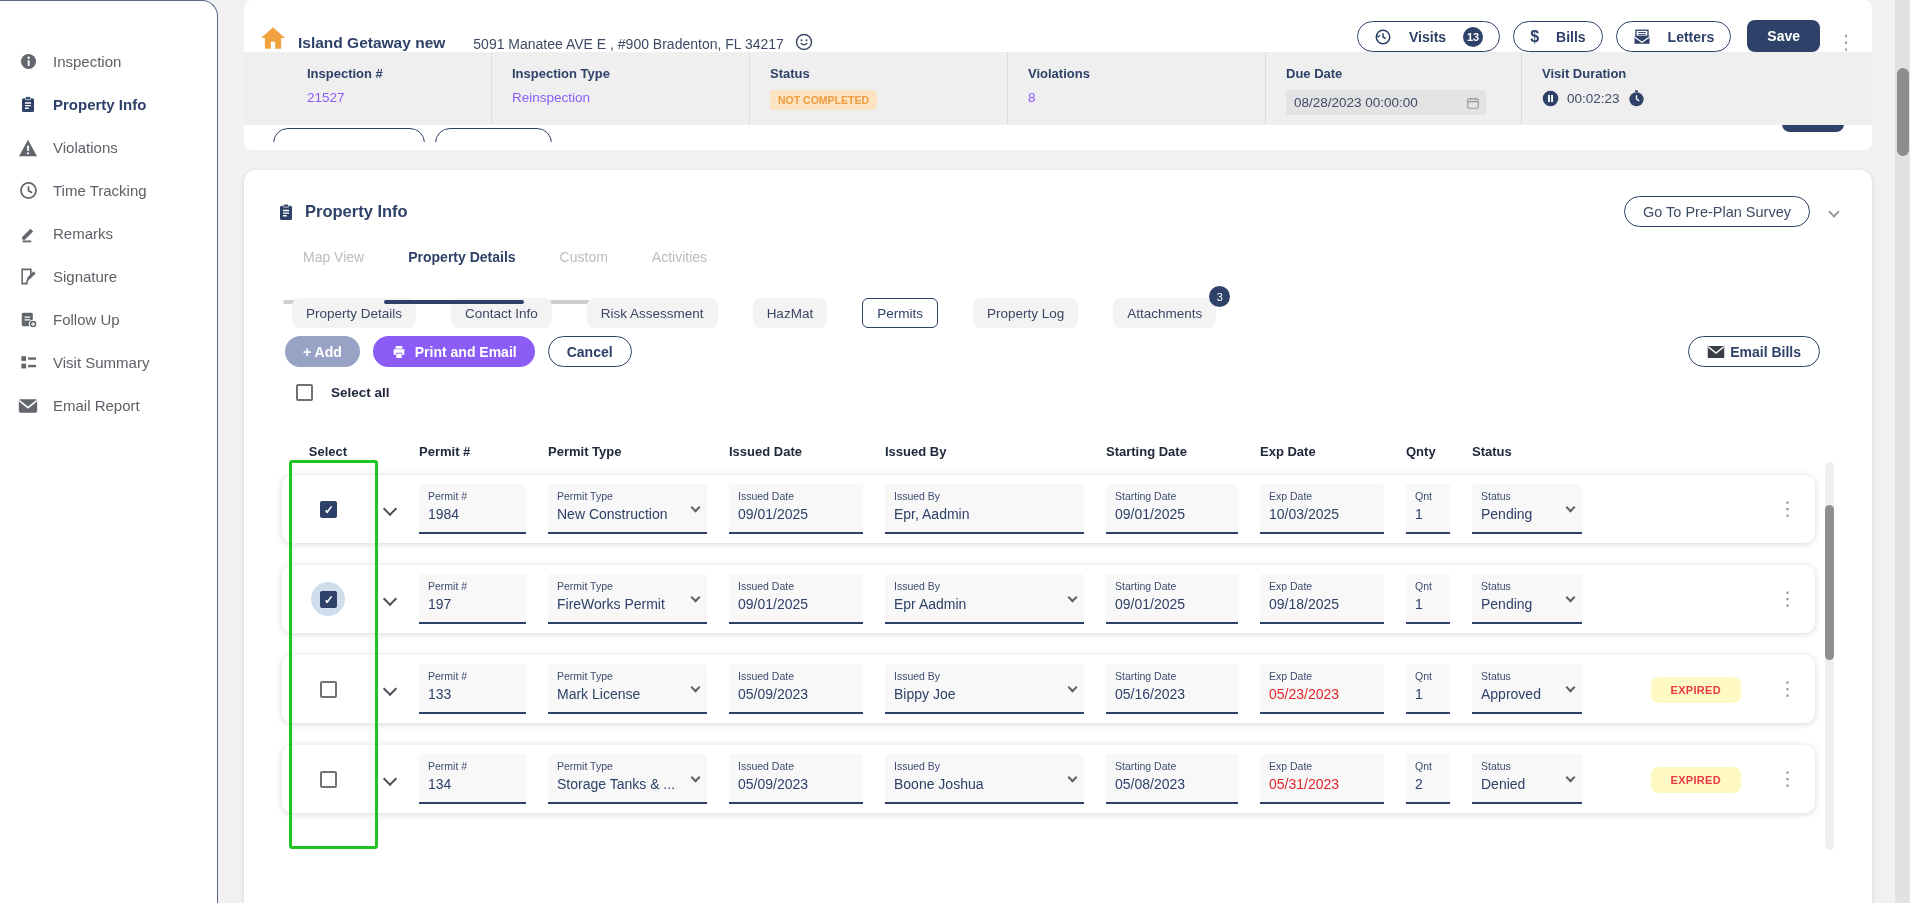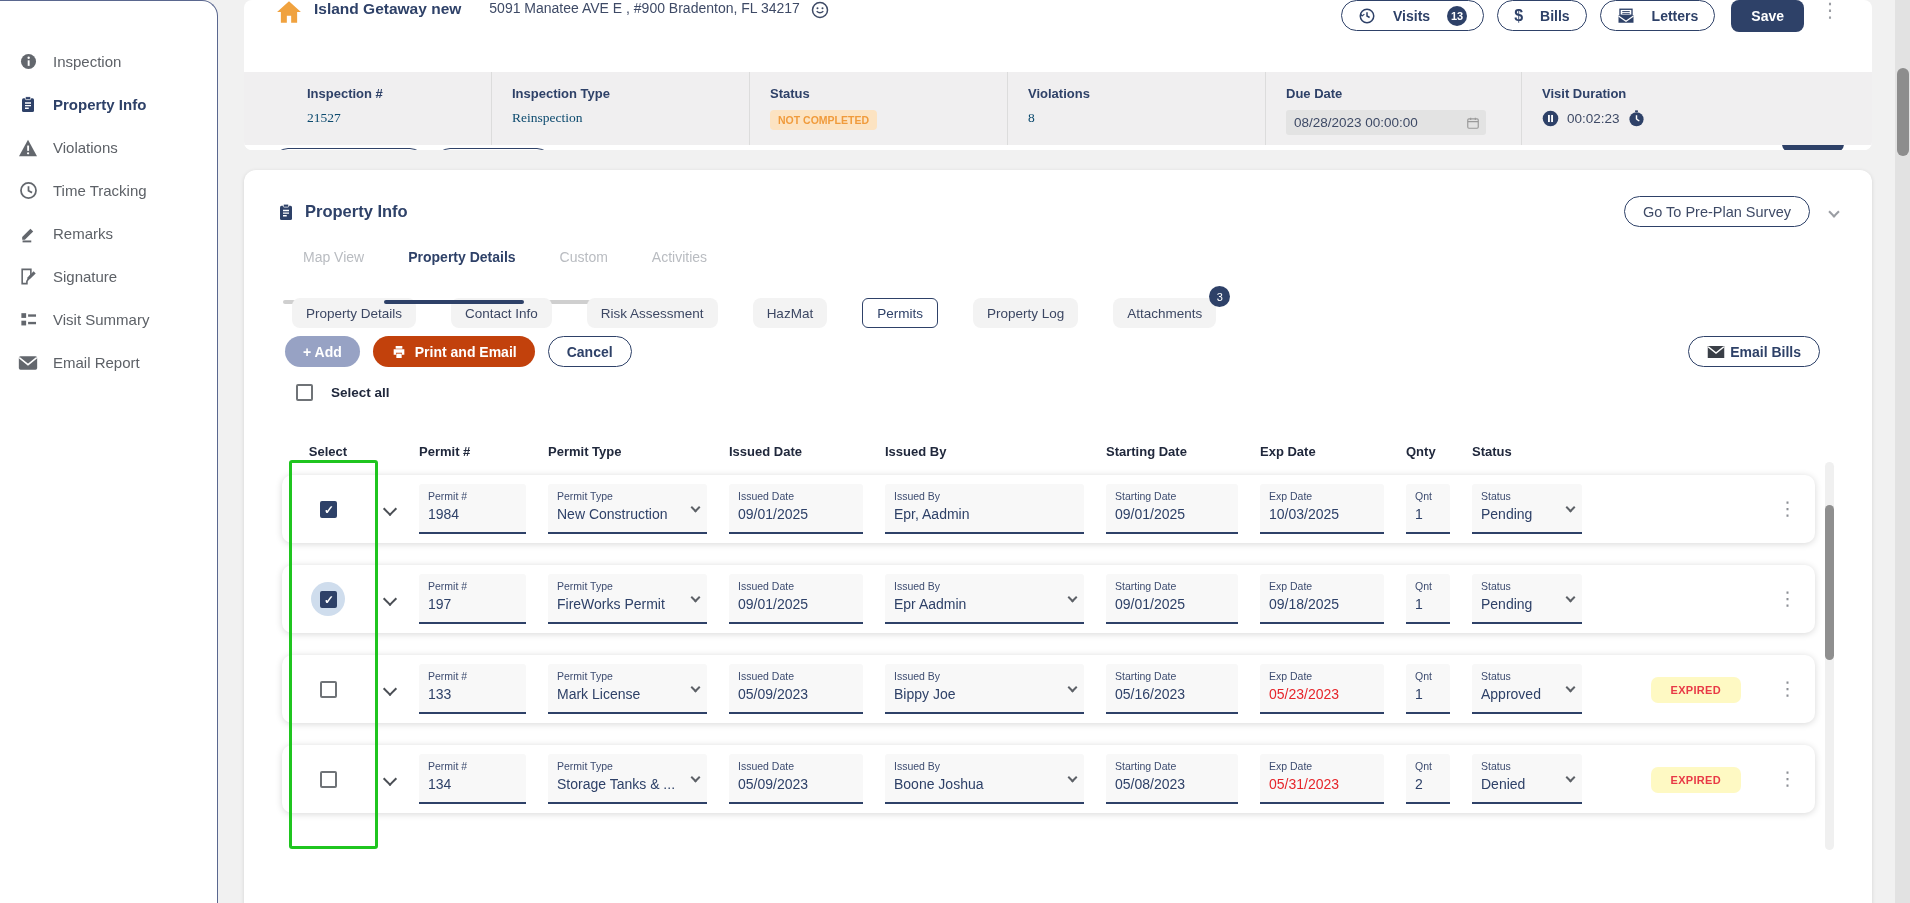--- a/index.html
+++ b/index.html
@@ -9,36 +9,36 @@
   
   .sidebar { position:absolute; left:0; top:0; width:218px; height:903px; background:#fff;
              border-top:1px solid #5a678f; border-right:1px solid #5a678f; border-top-right-radius:16px; z-index:3; }
   .side-item { display:flex; align-items:center; height:43px; padding-left:18px; cursor:pointer; color:#5d6167; font-size:15px; }
   .side-item .s-ico { width:20px; height:20px; margin-right:15px; display:flex; align-items:center; justify-content:center; }
   .side-item.active { color:#2e4168; font-weight:bold; }
   .side-list { padding-top:39px; }
 
   
   .header-card { position:absolute; left:244px; top:0; width:1628px; height:150px; background:#fff; border-radius:8px; z-index:2; overflow:hidden; }
-  .hdr-row { height:72px; display:flex; align-items:flex-start; padding:0 32px; }
+  .hdr-row { height:52px; display:flex; align-items:flex-end; padding:0 16px; }
   .hdr-home { width:26px; height:26px; margin-right:12px; }
   .hdr-title { font-size:15.5px; font-weight:bold; color:#2e4168; margin-right:28px; }
   .hdr-addr { font-size:14px; color:#3e4a66; margin-right:10px; }
   .hdr-spacer { flex:1; }
   .pill-btn { display:flex; align-items:center; gap:17px; border:1px solid #2e4168; color:#2e4168; background:#fff;
               border-radius:17px; height:31px; padding:0 16px; font-size:14px; font-weight:bold; cursor:pointer; margin-left:13px; }
   .badge-circ { background:#2e4168; color:#fff; border-radius:50%; width:20px; height:20px; font-size:11px; display:flex; align-items:center; justify-content:center; }
   .save-btn { background:#2e4168; color:#fff; border:none; border-radius:8px; height:32px; padding:0 20px; font-size:14px; font-weight:bold; cursor:pointer; margin-left:16px; }
   .kebab { color:#9a9da3; font-size:20px; margin-left:16px; cursor:pointer; line-height:1; }
 
   .info-bar { height:73px; background:#f0eff0; display:flex; }
   .info-col { padding:14px 0 0 20px; position:relative; }
   .info-col + .info-col { border-left:1px solid #dcdcdc; }
   .info-label { font-size:13px; font-weight:bold; color:#2e4168; margin-bottom:9px; }
-  .info-value { font-size:13.5px; color:#0c4a6e;font-family:Liberation Serif, serif; }
+  .info-value { font-size:13.5px; color:#8b5cf6; }
   .w1{width:247px}.w2{width:258px}.w3{width:258px}.w4{width:258px}.w5{width:256px}.w6{flex:1}
   .status-chip { display:inline-block; background:#fce3c2; color:#f09b3c; font-size:10.5px; font-weight:bold; padding:4px 8px; border-radius:4px; }
   .date-input { display:inline-flex; align-items:center; justify-content:space-between; background:#e3e3e3; border-radius:3px; width:200px; height:25px; padding:0 6px 0 8px; font-size:13.5px; color:#3e4a66; cursor:text;gap:35px; }
   .dur-wrap { display:flex; align-items:center; gap:8px; font-size:13.5px; color:#3e4a66; }
 
   .stub-strip { height:17px; background:#fff; position:relative; overflow:hidden; }
   .stub-pill { position:absolute; top:3px; height:30px; border:1.5px solid #2e4168; border-radius:16px; background:#fff; }
   .stub-navy { position:absolute; top:-3px; left:1538px; width:62px; height:10px; background:#2e4168; border-radius:0 0 8px 8px; }
 
   
@@ -57,21 +57,21 @@
   .tab-ind { position:absolute; left:140px; top:130px; width:140px; height:4px; background:#2e4168; border-radius:2px; z-index:1; }
 
   .chips { display:flex; gap:35px; padding-left:48px; margin-top:21px; }
   .chip { background:#f3f3f3; color:#39456180; color:#3c4763; font-size:13.5px; height:30px; display:flex; align-items:center; padding:0 14px; border-radius:8px; cursor:pointer; position:relative; }
   .chip.active { background:#fff; border:1px solid #2e4168; border-radius:6px; color:#2e4168; }
   .chip-badge { position:absolute; top:-12px; right:-14px; background:#2e4168; color:#fff; width:21px; height:21px; border-radius:50%; font-size:11px; display:flex; align-items:center; justify-content:center; }
 
   .actions { display:flex; align-items:center; padding-left:41px; margin-top:8px; }
   .btn { height:31px; border-radius:16px; font-size:14px; font-weight:bold; display:flex; align-items:center; gap:8px; padding:0 18px; cursor:pointer; border:none; }
   .btn-add { background:#97a2c4; color:#fff; margin-right:13px; }
-  .btn-print { background:#c2410c; color:#fff; margin-right:13px; }
+  .btn-print { background:#8b5cf6; color:#fff; margin-right:13px; }
   .btn-cancel { background:#fff; color:#2e4168; border:1.5px solid #2e4168; }
   .btn-emailbills { margin-left:auto; margin-right:52px; background:#fff; color:#2e4168; border:1.5px solid #2e4168; gap:5px; }
 
   .select-all { display:flex; align-items:center; gap:18px; padding-left:52px; margin-top:17px; font-size:13.5px; font-weight:bold; color:#20283c; }
   .cb { width:17px; height:17px; border:2px solid #6f7377; border-radius:2px; background:#fff; cursor:pointer; }
   .cb.checked { background:#2e4168; border-color:#2e4168; position:relative; }
   .cb.checked::after { content:"✓"; color:#fff; font-size:12px; font-weight:bold; position:absolute; left:2.5px; top:0.5px; }
   .halo { width:34px; height:34px; border-radius:50%; background:#cfdded; display:flex; align-items:center; justify-content:center; }
 
   
@@ -166,20 +166,31 @@
         <span>Remarks</span>
       </div>
       <div class="side-item">
         <span class="s-ico">
           <svg width="19" height="19" viewBox="0 0 24 24">
               <path d="M4 3 h11 v7 l-5 8 v3 H4z" fill="none" stroke="#63676d" stroke-width="2"></path>
               <path d="M11 13 l7.5-7.5 2.6 2.6 -7.5 7.5 -3.4 0.8z" fill="#63676d"></path>
             </svg>
         </span>
         <span>Signature</span>
+      </div>
+      <div class="side-item">
+        <span class="s-ico">
+          <svg width="19" height="19" viewBox="0 0 24 24">
+              <rect x="3.5" y="3.5" width="14" height="17" rx="2" fill="#63676d"></rect>
+              <path d="M7 9h7M7 12.5h7" stroke="#fff" stroke-width="1.6"></path>
+              <circle cx="17.8" cy="17.8" r="4.8" fill="#63676d" stroke="#fff" stroke-width="1.4"></circle>
+              <path d="M17.8 15.4 v4.8 M15.4 17.8 h4.8" stroke="#fff" stroke-width="1.5"></path>
+            </svg>
+        </span>
+        <span>Follow Up</span>
       </div>
       <div class="side-item">
         <span class="s-ico">
           <svg width="19" height="19" viewBox="0 0 24 24">
               <rect x="3" y="4" width="6" height="6" fill="#63676d"></rect>
               <rect x="11.5" y="5.5" width="10" height="3" fill="#63676d"></rect>
               <rect x="3" y="13.5" width="6" height="6" fill="#63676d"></rect>
               <rect x="11.5" y="15" width="10" height="3" fill="#63676d"></rect>
             </svg>
         </span>

